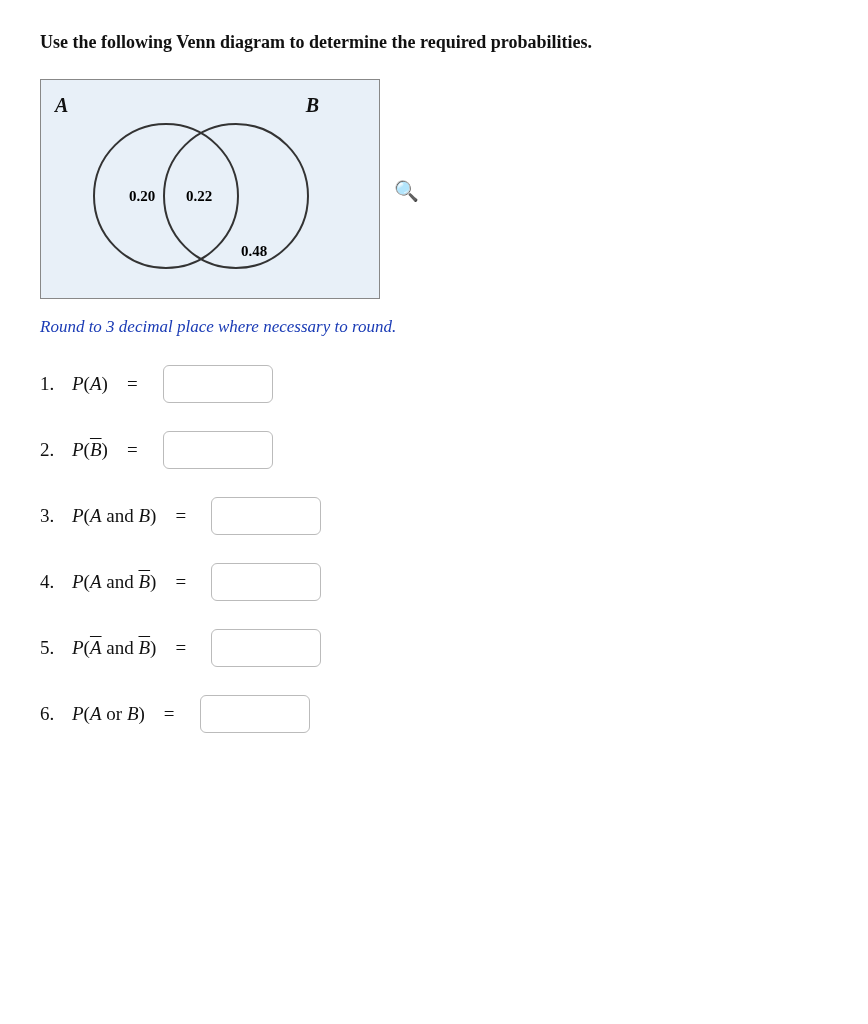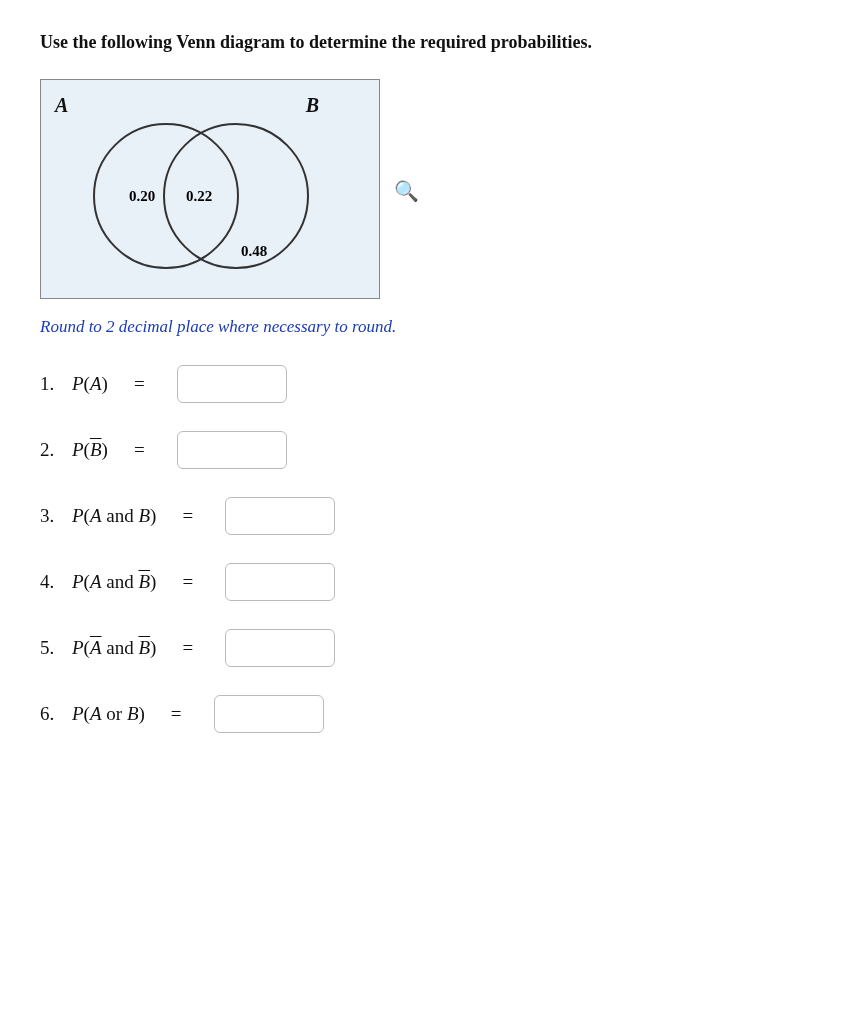--- a/index.html
+++ b/index.html
@@ -83,21 +83,21 @@
     }
 
     .problem-number {
       min-width: 32px;
       font-size: 19px;
     }
 
     .problem-expr {
       display: flex;
       align-items: center;
-      gap: 22px;
+      gap: 15px;
     }
 
     .answer-box {
       display: inline-block;
       width: 110px;
       height: 38px;
       border: 1.5px solid #bbb;
       border-radius: 6px;
       background: #fff;
       margin-left: 6px;
@@ -141,21 +141,21 @@
 
       <text x="180" y="148" font-size="15" font-weight="bold" font-family="Georgia, serif">0.48</text>
     </svg>
   </div>
 
   <div class="search-icon-area" style="margin-left:14px; margin-top: 100px; font-size: 20px; color: #555;">
     🔍
   </div>
 </div>
 
-<p class="instruction-note">Round to 2 decimal place where necessary to round.</p>
+<p class="instruction-note">Round to 3 decimal place where necessary to round.</p>
 
 <ol class="problem-list">
 
   <li class="problem-item">
     <span class="problem-number">1.</span>
     <span class="problem-expr">
       <span><span class="math-italic">P</span>(<span class="math-italic">A</span>)</span>
       <span class="equals">=</span>
       <span class="answer-box"></span>
     </span>

